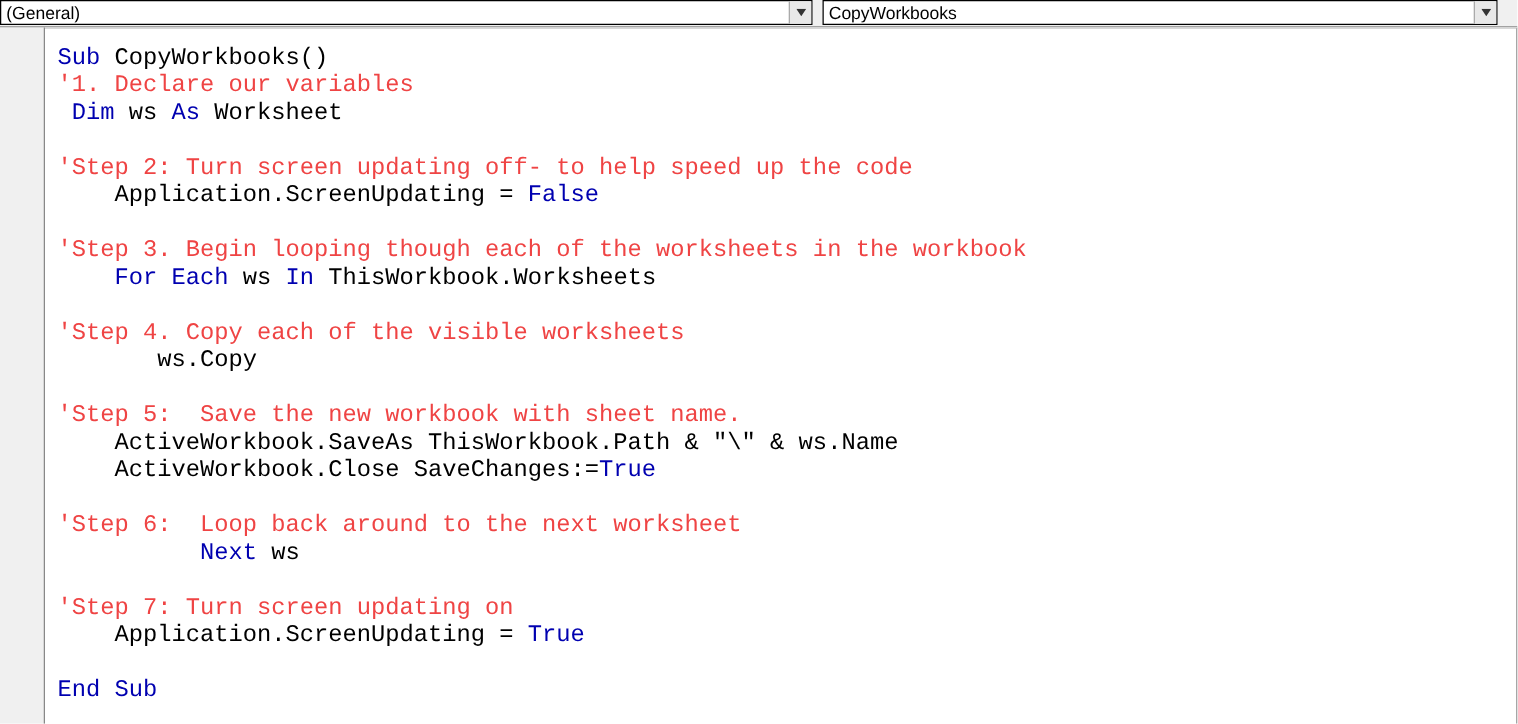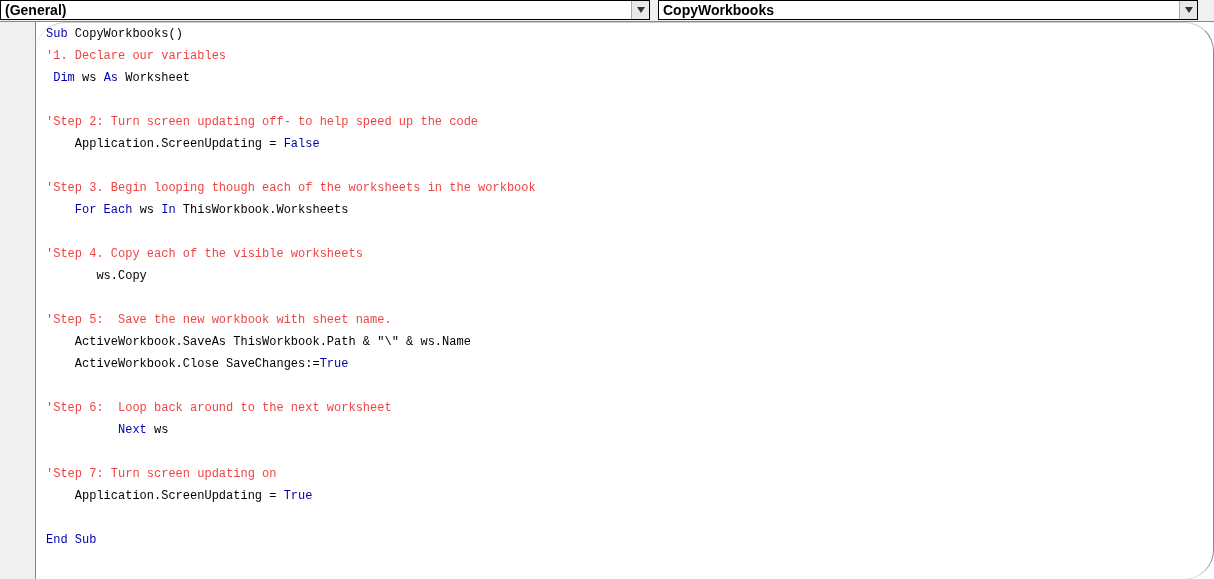--- a/index.html
+++ b/index.html
@@ -17,21 +17,21 @@
     background: #f0f0f0;
     border-bottom: 1px solid #888;
   }
   .dropdown {
     display: flex;
     align-items: center;
     background: #ffffff;
     border: 1px solid #000;
     font-family: Arial, Helvetica, sans-serif;
     font-size: 14px;
-    font-weight: bold;
+    font-weight: normal;
     height: 20px;
     cursor: pointer;
   }
   .dropdown-object {
     width: 650px;
     margin-right: 8px;
   }
   .dropdown-proc {
     flex: 1;
     margin-right: 16px;
@@ -57,29 +57,28 @@
     display: flex;
     height: calc(100% - 22px);
   }
   .gutter {
     width: 36px;
     background: #f0f0f0;
     border-right: 1px solid #888;
   }
   .code-area {
     flex: 1;
-    padding: 0 10px 10px 10px;
-    font-size: 12px;
+    padding: 12px 10px 10px 10px;
+    font-size: 19px;
     line-height: 22px;
     white-space: pre;
     color: #000;
     background: #ffffff;
     border-top: 1px solid #ccc;
     border-right: 1px solid #888;
-    border-radius: 29px;
   }
   .kw { color: #0000b0; }
   .cm { color: #ef4444; }
   .pl { color: #000000; }
 </style>
 </head>
 <body>
 
 <div class="top-bar">
   <div class="dropdown dropdown-object">

